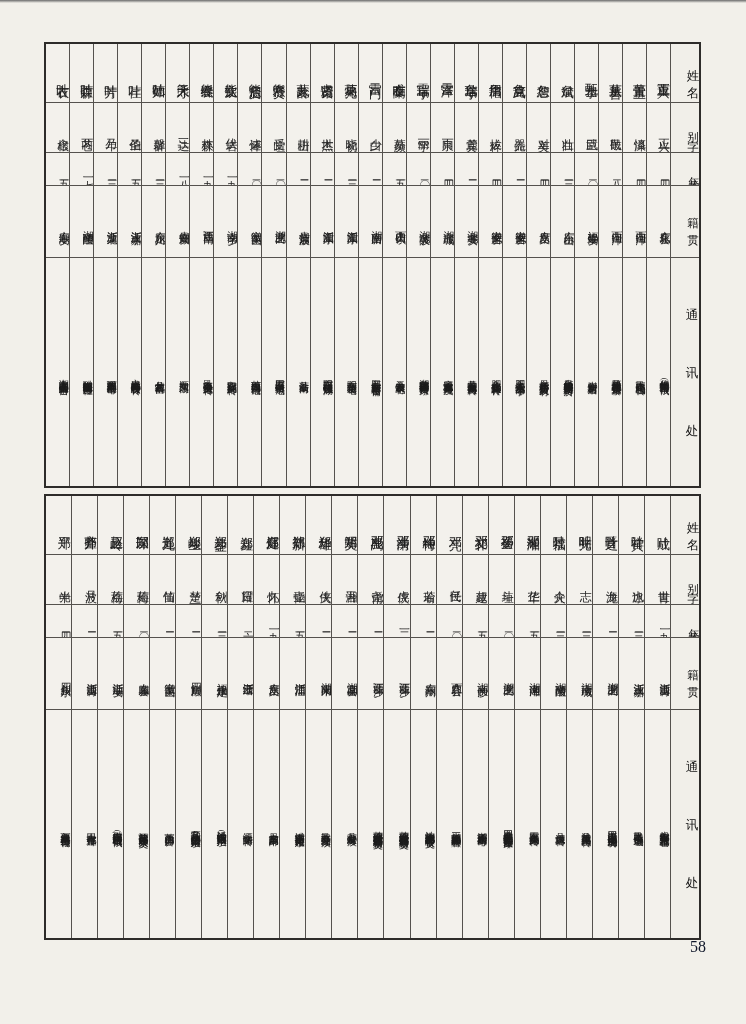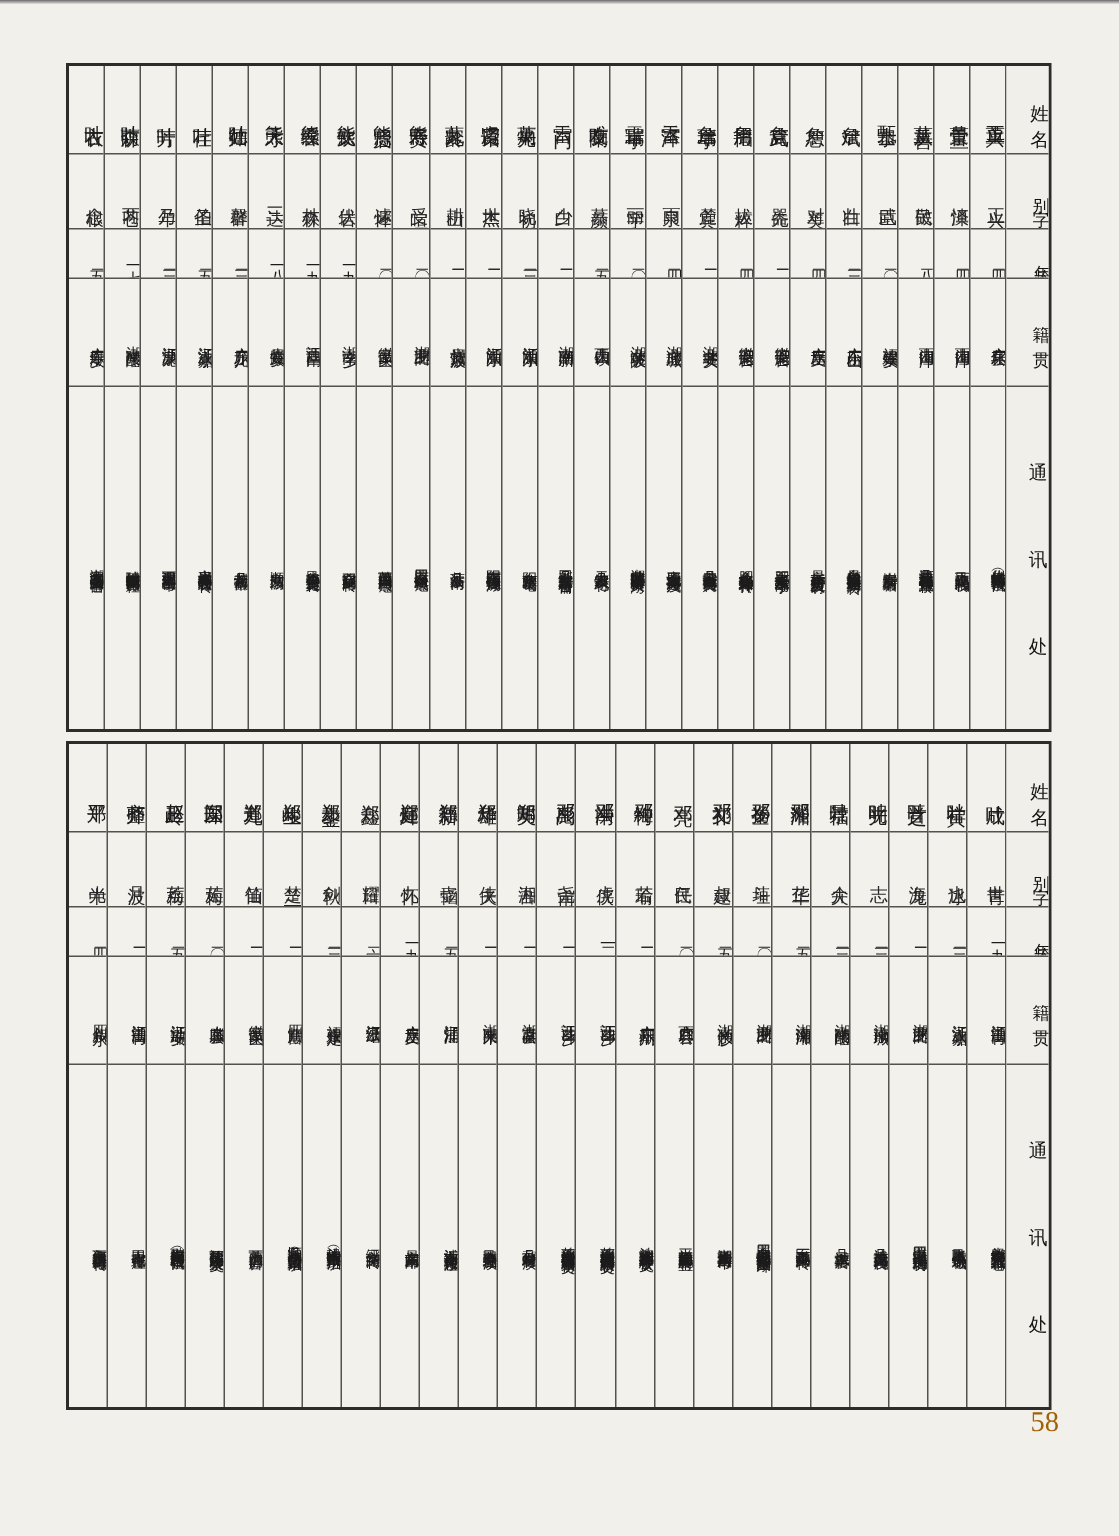--- a/index.html
+++ b/index.html
@@ -59,23 +59,23 @@
   
   .col.header .cell{font-size:12.5px;color:#111;}
   .col.header .c-name  {letter-spacing:16px; padding-top:6px;}
   .col.header .c-alias {letter-spacing:9px;  padding-top:6px; font-size:11.5px;}
   .col.header .c-age   {letter-spacing:3px;  padding-top:3px; font-size:11px;}
   .col.header .c-origin{letter-spacing:18px; padding-top:8px; font-size:11.5px;}
   .col.header .c-addr  {letter-spacing:58px; padding-top:26px; font-size:12.5px;}
   .pageno{
     position:absolute;
     top:938px;right:40px;
-    font-size:19px;
+    font-size:16px;
     font-family:"Liberation Serif","DejaVu Serif",serif;
-    color:#a16207;
+    color:#0f172a;
   }
 </style>
 </head>
 <body>
 
 <div class="sheet">
   <div class="scan-edge"></div>
 
   <section class="dir-table top">
     <div class="col header">

